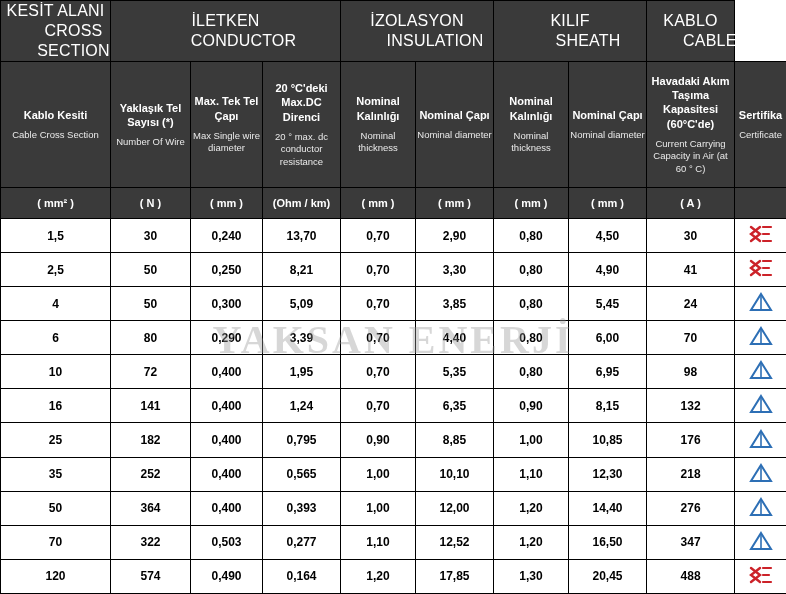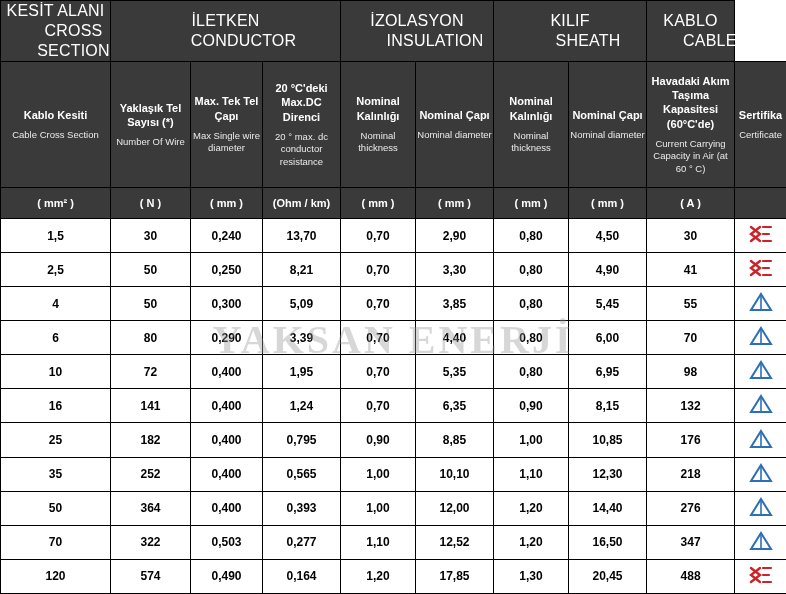--- a/index.html
+++ b/index.html
@@ -251,21 +251,21 @@
         </tr>
         <tr class="data">
           <td>4</td>
           <td>50</td>
           <td>0,300</td>
           <td>5,09</td>
           <td>0,70</td>
           <td>3,85</td>
           <td>0,80</td>
           <td>5,45</td>
-          <td>55</td>
+          <td>24</td>
           <td class="cert-cell"><span class="cert-mark"><svg width="26" height="20" viewBox="0 0 26 20">
                 <path d="M13 2 L23 18 L3 18 Z" fill="none" stroke="#2d6fb5" stroke-width="2"></path>
                 <path d="M13 2 L13 18" fill="none" stroke="#2d6fb5" stroke-width="1.6"></path>
               </svg></span></td>
         </tr>
         <tr class="data">
           <td>6</td>
           <td>80</td>
           <td>0,290</td>
           <td>3,39</td>

